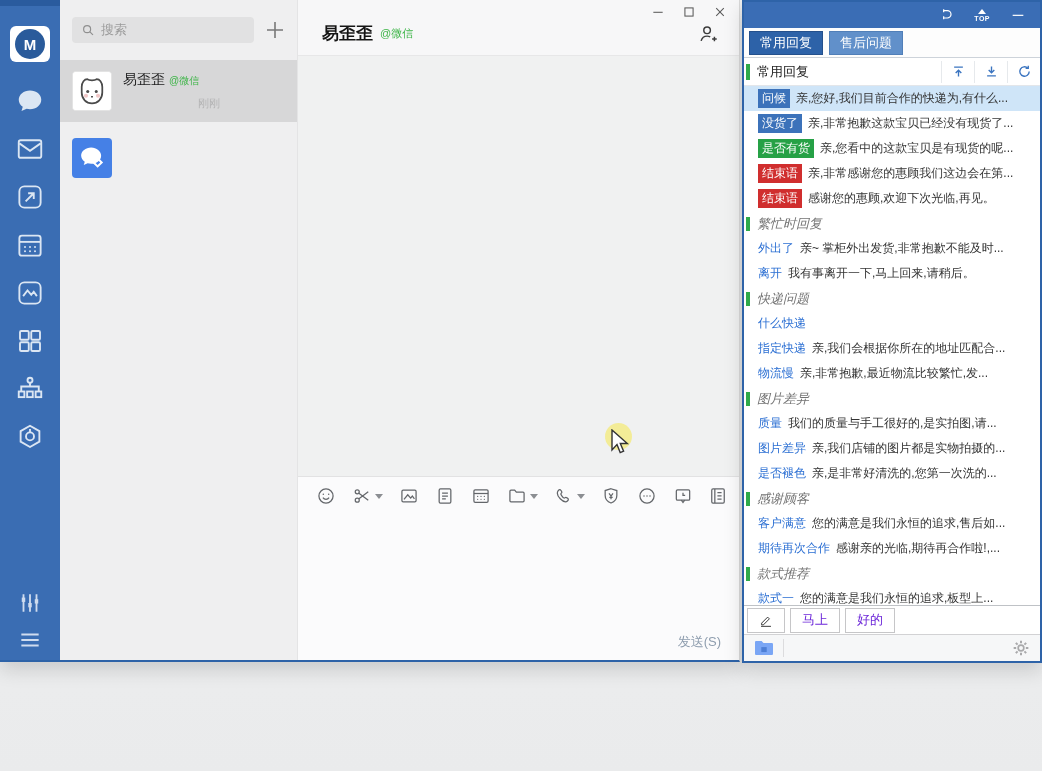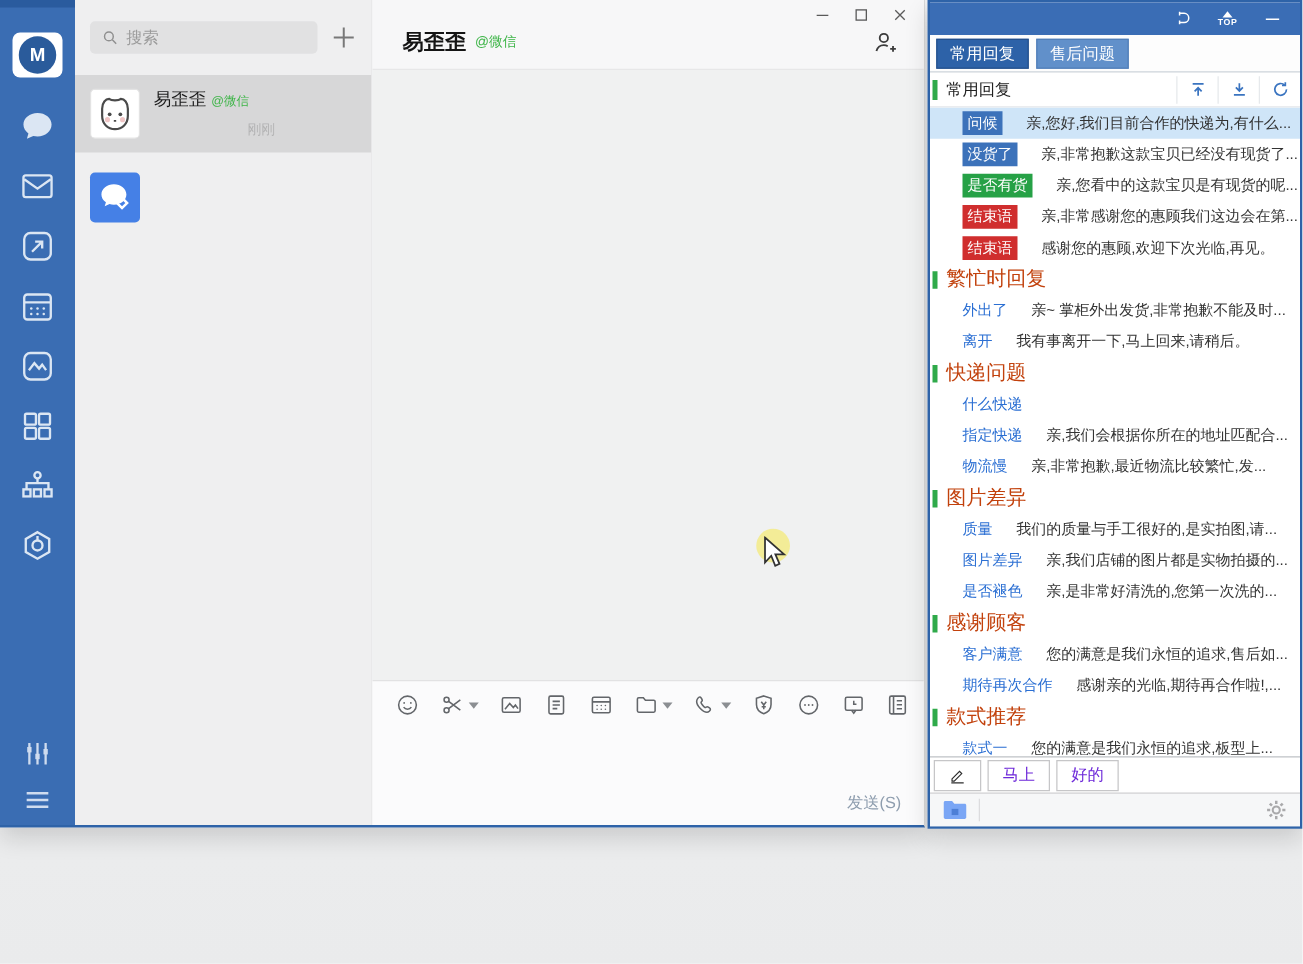--- a/index.html
+++ b/index.html
@@ -53,21 +53,21 @@
   .chat-header { height:56px; background:#f7f7f8; border-bottom:1px solid #e7e7e8; display:flex; align-items:center; padding:12px 20px 0 24px; position:relative; flex-shrink:0; }
   .chat-title { font-size:17px; font-weight:bold; color:#141414; }
   .chat-title-badge { font-size:11px; color:#3eb548; margin-left:7px; }
   .person-add { margin-left:auto; width:22px; height:22px; color:#3c3c3c; cursor:pointer; }
   .win-controls { position:absolute; top:5px; right:12px; display:flex; gap:17px; }
   .win-btn { width:14px; height:14px; color:#5a5a5a; cursor:pointer; }
   .chat-body { flex:1; background:#f0f1f1; position:relative; }
   .click-dot { position:absolute; left:307px; top:367px; width:27px; height:27px; border-radius:50%; background:#f3eb8f; opacity:.92; }
   .cursor { position:absolute; left:312px; top:373px; width:20px; height:28px; }
 
-  .input-panel { height:116px; background:#fbfbfc; border-top:1px solid #e2e2e3; display:flex; position:relative; flex-shrink:0; }
+  .input-panel { height:184px; background:#fbfbfc; border-top:1px solid #e2e2e3; display:flex; position:relative; flex-shrink:0; }
   .toolbar { height:38px; display:flex; align-items:center; padding:0 18px; gap:16px; flex-shrink:0; }
   .tb-icon { display:flex; align-items:center; gap:3px; color:#63666a; cursor:pointer; }
   .tb-glyph { width:20px; height:20px; }
   .caret { width:0; height:0; border-left:4px solid transparent; border-right:4px solid transparent; border-top:5px solid #8b8e92; }
   .toolbar-right { margin-left:auto; display:flex; gap:15px; }
   .message-input { flex:1; }
   .send-btn { position:absolute; right:18px; bottom:9px; font-size:13px; color:#8e9dae; cursor:pointer; }
 
   
   .quick-panel {
@@ -86,26 +86,26 @@
   .qp-tab.active { background:#2d62a8; border-color:#24508c; }
 
   .qp-header { height:28px; display:flex; align-items:center; border-bottom:1px solid #e3e6ea; flex-shrink:0; }
   .qp-header-bar { width:4px; height:16px; background:#2faa4a; margin:0 7px 0 2px; }
   .qp-header-title { flex:1; font-size:13px; color:#222; }
   .qp-hbtn { width:33px; height:22px; border-left:1px solid #e6e9ec; display:flex; align-items:center; justify-content:center; color:#3a74c0; cursor:pointer; }
   .qp-hbtn .icon { width:15px; height:15px; }
 
   .qp-list { flex:1; overflow:hidden; }
   .qp-row { height:25px; display:flex; align-items:center; font-size:12px; cursor:pointer; }
-  .qp-row.item { padding-left:26px;gap:13px; }
+  .qp-row.item { padding-left:14px; }
   .qp-row.item.highlighted { background:#cfe5f8; }
   .qp-row .bar { display:none; width:4px; height:14px; background:#2faa4a; margin:0 7px 0 2px; flex-shrink:0; }
   .qp-row.section .bar { display:block; }
   .qp-row .tag { flex-shrink:0; margin-right:6px; white-space:nowrap; }
-  .qp-row.section .tag { color:#c2410c; font-size:16px; }
+  .qp-row.section .tag { color:#737373; font-size:13px;font-style:italic; }
   .tag.tag-blue  { background:#3c72ba; color:#fff; padding:1px 4px; }
   .tag.tag-green { background:#26a146; color:#fff; padding:1px 4px; }
   .tag.tag-red   { background:#d02e2e; color:#fff; padding:1px 4px; }
   .tag.link { color:#2b6fd3; }
   .qp-row .txt { flex:1; white-space:nowrap; overflow:hidden; color:#333; }
 
   .qp-quickbar { height:29px; border-top:1px solid #bfc2c6; display:flex; align-items:center; gap:5px; padding:0 0 0 3px; background:#fff; flex-shrink:0; }
   .qb-btn { height:25px; background:#fff; border:1px solid #c6c6c8; font-size:13px; color:#6d28d9; padding:0 11px; cursor:pointer; font-family:inherit; display:flex; align-items:center; }
   .qb-edit { width:38px; justify-content:center; }
   .qb-edit .icon { width:17px; height:17px; color:#2c2c2c; }

